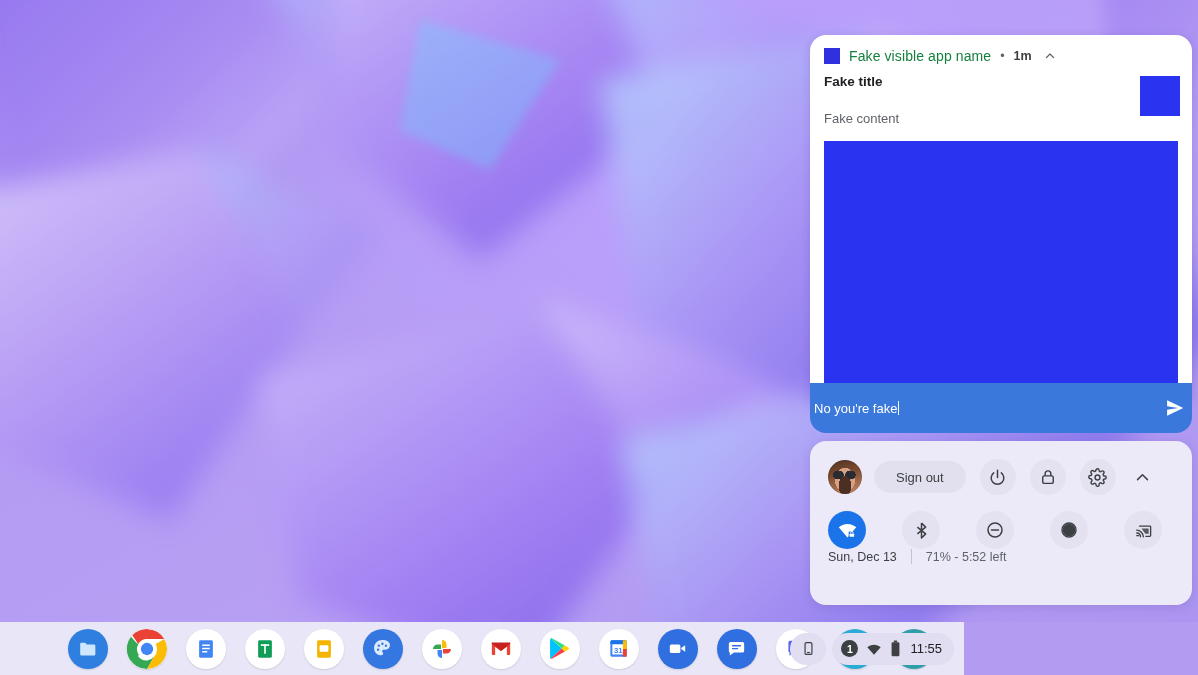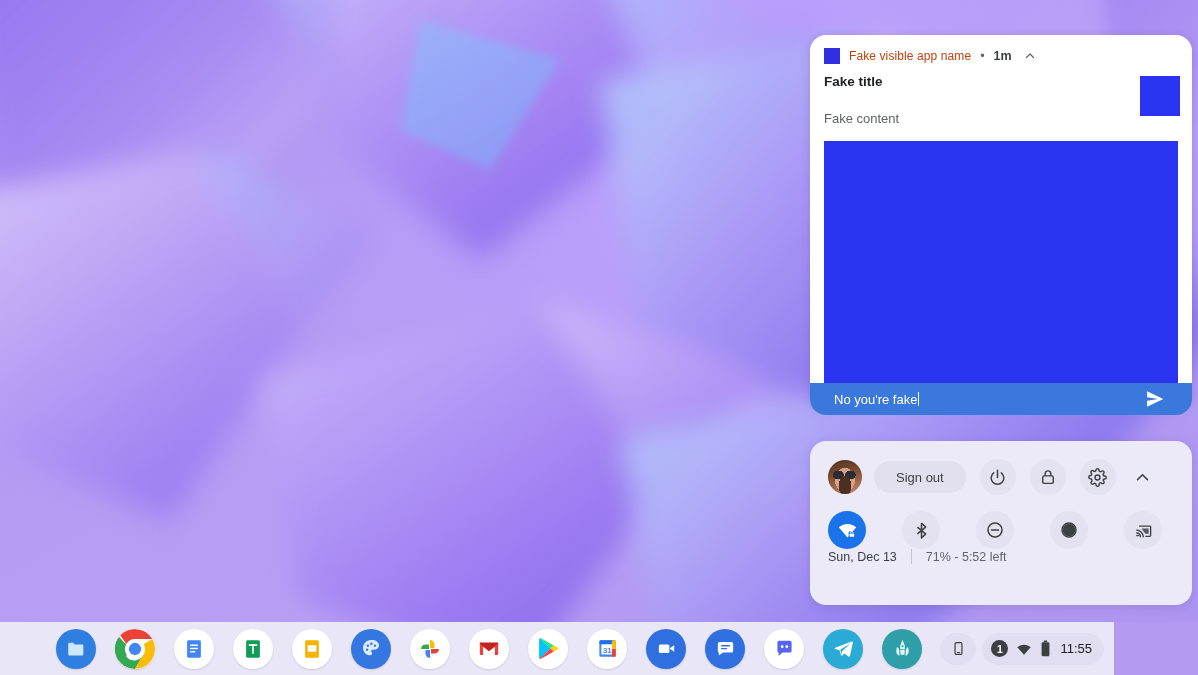--- a/index.html
+++ b/index.html
@@ -19,38 +19,38 @@
 
   
   #notification {
     position:absolute; left:810px; top:35px; width:382px;
     background:#fff; border-radius:16px 16px 4px 4px;
     box-shadow:0 2px 10px rgba(60,40,110,.18);
     overflow:hidden;
   }
   .notif-header { display:flex; align-items:center; gap:9px; padding:13px 14px 6px 14px; }
   .app-icon { width:16px; height:16px; background:#3030e0; flex:0 0 auto; }
-  .app-name { font-size:12px; color:#c2410c; letter-spacing:.1px; }
+  .app-name { font-size:14px; color:#15803d; letter-spacing:.1px; }
   .dot-sep { font-size:12.5px; color:#5f6368; }
   .timestamp { font-size:12.5px; color:#3c4043; font-weight:bold; }
   .chev-up { margin-left:3px; color:#5f6368; display:flex; align-items:center; }
 
   .notif-body { display:flex; padding:2px 12px 12px 14px; }
   .notif-text { flex:1; min-width:0; }
   .notif-title { font-size:13.5px; color:#202124; font-weight:bold; line-height:19px; }
   .notif-content { font-size:13px; color:#5f6368; line-height:20px; margin-top:18px; }
   .notif-thumb { width:40px; height:40px; background:#2a33ef; flex:0 0 auto; margin-top:4px; }
 
   .notif-image { margin:0 14px 14px 14px; height:245px; background:#2a33ef; }
 
   
   #reply-bar {
-    position:absolute; left:810px; top:383px; width:382px; height:32px;
+    position:absolute; left:810px; top:383px; width:382px; height:50px;
     background:#3b78dc; border-radius:0 0 16px 16px;
-    display:flex; align-items:center; padding:0 24px;
+    display:flex; align-items:center; padding:0 4px;
   }
   .reply-text { flex:1; font-size:13px; color:#fff; display:flex; align-items:center; }
   .caret { display:inline-block; width:1px; height:14px; background:#fff; margin-left:1px; }
   .send-btn { width:26px; height:26px; display:flex; align-items:center; justify-content:center; }
 
   
   #tray {
     position:absolute; left:810px; top:441px; width:382px; height:164px;
     background:#eceaf8; border-radius:16px;
     box-shadow:0 2px 10px rgba(60,40,110,.15);
@@ -88,22 +88,22 @@
   }
   .qs-btn.active { background:#1a73e8; color:#fff; }
   .qs-spacer { width:36px; }
 
   .tray-footer { display:flex; align-items:center; font-size:12.5px; color:#3c4043; }
   .tray-divider { width:1px; height:15px; background:#c4c1d6; margin:0 14px; }
   .tray-battery { color:#5f6368; }
 
   
   #shelf {
-    position:absolute; left:0; bottom:0; width:1114px; height:53px;
-    background:#e9e7f7; display:flex; align-items:center;
+    position:absolute; left:0; bottom:0; width:964px; height:53px;
+    background:#e9e7f7; display:flex; align-items:center;justify-content:center;
   }
   #shelf-apps { display:flex; align-items:center; gap:0; margin-left:56px; }
   .app {
     width:40px; height:40px; border-radius:50%; margin-right:19px;
     display:flex; align-items:center; justify-content:center;
     box-shadow:0 1px 2px rgba(0,0,0,.12); flex:0 0 auto; position:relative;
   }
   #shelf-status { position:absolute; right:10px; display:flex; align-items:center; gap:6px; }
   .phone-pill {
     width:36px; height:32px; border-radius:16px; background:#e0def0;

